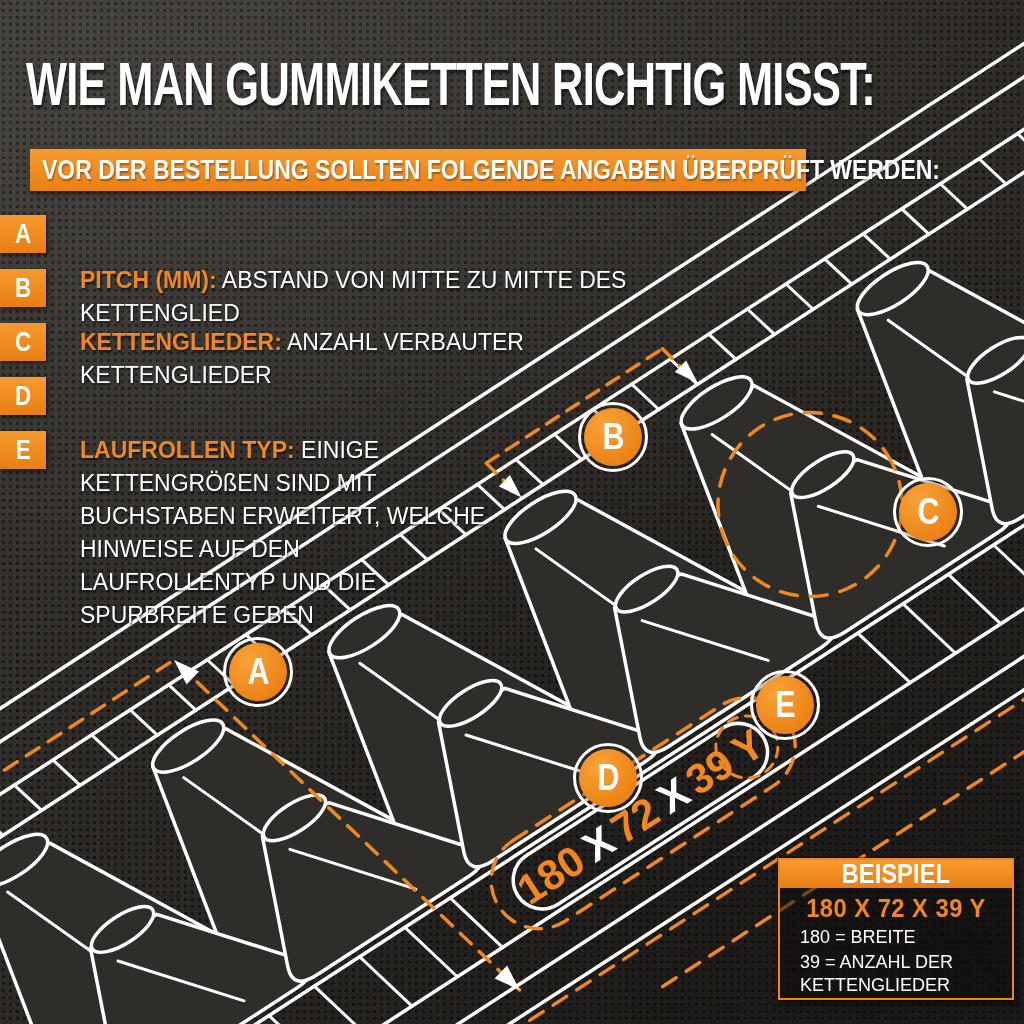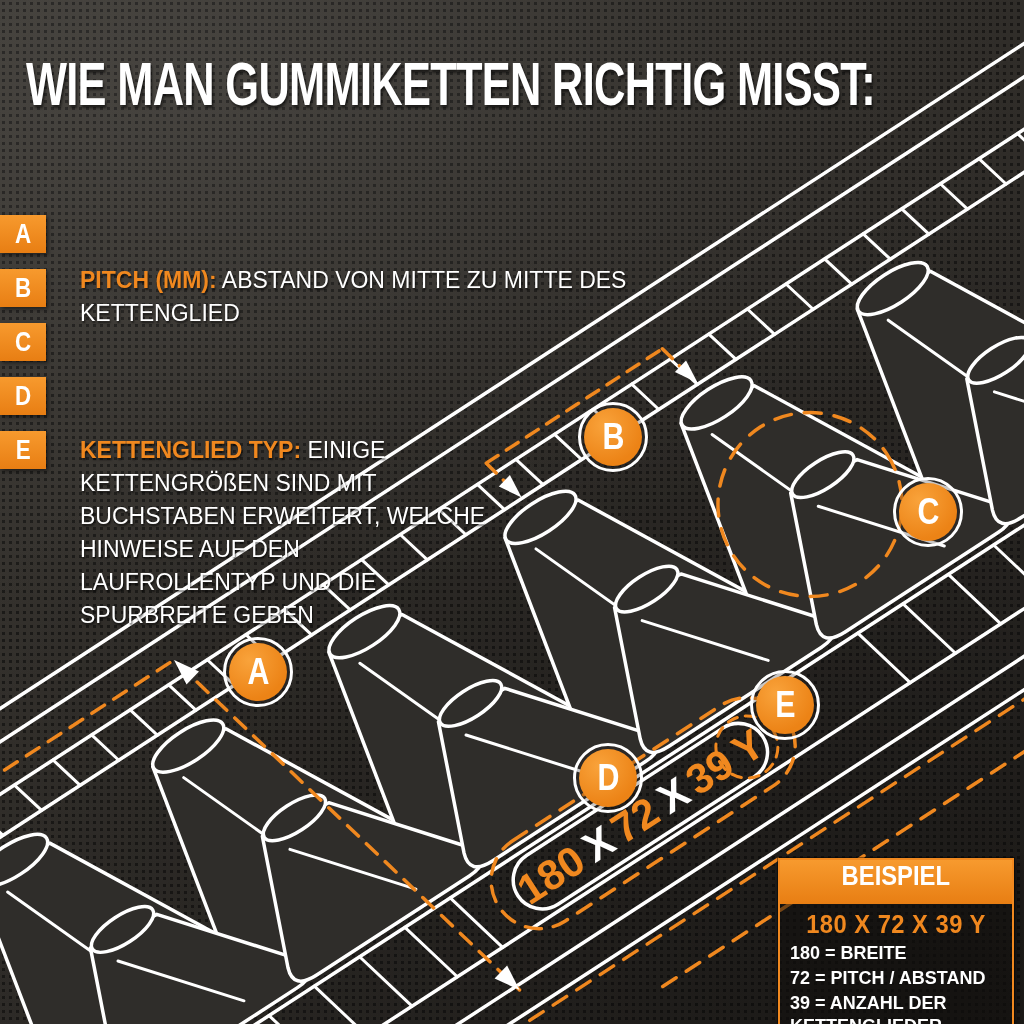--- a/index.html
+++ b/index.html
@@ -47,26 +47,26 @@
     box-sizing:border-box;background:rgba(30,28,26,.25);}
   .marker .disc{width:58px;height:58px;border-radius:50%;
     background:radial-gradient(circle at 35% 30%, #f9a33b,#ec8316 70%);
     display:flex;align-items:center;justify-content:center;}
   .marker .disc span{color:#fff;font-size:37px;font-weight:800;transform:scaleX(.82);}
   .beispiel{
     position:absolute;left:778px;top:858px;width:232px;z-index:5;
     border:2px solid #f0881f;background:rgba(16,14,12,.55);
     box-shadow:0 0 0 1px rgba(0,0,0,.4),3px 4px 8px rgba(0,0,0,.5);
   }
-  .beispiel .head{height:44px;background:linear-gradient(180deg,#f79a2e,#e87e13);
-    display:flex;align-items:flex-start;justify-content:center;}
+  .beispiel .head{height:28px;background:linear-gradient(180deg,#f79a2e,#e87e13);
+    display:flex;align-items:center;justify-content:center;}
   .beispiel .head span{color:#fff;font-size:28px;font-weight:800;transform:scaleX(.85);}
   .beispiel .size{color:#f0881f;font-size:25px;font-weight:800;text-align:center;
     padding:6px 0 2px 0;letter-spacing:.5px;transform:scaleX(.95);}
-  .beispiel .line{color:#fff;font-size:18px;line-height:23px;padding:1px 10px;font-weight:bold;}
+  .beispiel .line{color:#fff;font-size:18px;line-height:23px;padding:1px 20px;}
 </style>
 </head>
 <body>
 
 <div id="stage">
 
   <svg id="drawing" width="1024" height="1024" viewBox="0 0 1024 1024">
     <g id="rot" transform="rotate(-33 512 512)" fill="none" stroke-linecap="round" stroke-linejoin="round">
       <g id="longlines" stroke="#fff" stroke-width="3.5">
           <path d="M -600 398 L 1700 398"></path>
@@ -313,46 +313,53 @@
       <path fill="#fff" stroke="none" d="M0 0 L-24 8 L-24 -8 Z" transform="translate(738 505) rotate(77)"></path>
 
       <circle cx="766" cy="668" r="92" stroke="#f0881f" stroke-width="3.5" stroke-dasharray="17 13"></circle>
 
       <path d="M 250 948 L 1650 948" stroke="#f0881f" stroke-width="3.5" stroke-dasharray="16 12"></path>
       <path d="M 380 992 L 1650 992" stroke="#f0881f" stroke-width="3.5" stroke-dasharray="16 12"></path>
     </g>
   </svg>
 
   <div class="title">WIE MAN GUMMIKETTEN RICHTIG MISST:</div>
+  <div class="banner">
+    <span>VOR DER BESTELLUNG SOLLTEN FOLGENDE ANGABEN ÜBERPRÜFT WERDEN:</span>
+  </div>
 
   <div class="letterbox" style="top:215px">
       <span>A</span>
     </div>
 
   <div class="letterbox" style="top:269px">
       <span>B</span>
     </div>
   <div class="rowtext" style="top:264px;width:640px">
     <b>PITCH (MM):</b>
     <span>ABSTAND VON MITTE ZU MITTE DES KETTENGLIED</span>
   </div>
 
   <div class="letterbox" style="top:323px">
       <span>C</span>
     </div>
+  <div class="rowtext" style="top:326px;width:640px">
+    <b>KETTENGLIEDER:</b>
+    <span>ANZAHL VERBAUTER KETTENGLIEDER</span>
+  </div>
 
   <div class="letterbox" style="top:377px">
       <span>D</span>
     </div>
 
   <div class="letterbox" style="top:431px">
       <span>E</span>
     </div>
   <div class="rowtext" style="top:434px;width:420px">
-    <b>KETTENGLIED TYP:</b>
+    <b>LAUFROLLEN TYP:</b>
     <span>EINIGE KETTENGRÖßEN SIND MIT BUCHSTABEN ERWEITERT, WELCHE HINWEISE AUF DEN LAUFROLLENTYP UND DIE SPURBREITE GEBEN</span>
   </div>
 
   <div class="marker" style="left:223px;top:637px">
       <div class="disc">
         <span>A</span>
       </div>
     </div>
   <div class="marker" style="left:578px;top:402px">
       <div class="disc">
@@ -374,17 +381,16 @@
         <span>E</span>
       </div>
     </div>
 
   <div class="beispiel">
     <div class="head">
       <span>BEISPIEL</span>
     </div>
     <div class="size">180 X 72 X 39 Y</div>
     <div class="line">180 = BREITE</div>
-    <div class="line">72 = PITCH / ABSTAND</div>
     <div class="line">39 = ANZAHL DER KETTENGLIEDER</div>
 
   </div>
 </div>
 
 </body></html>

